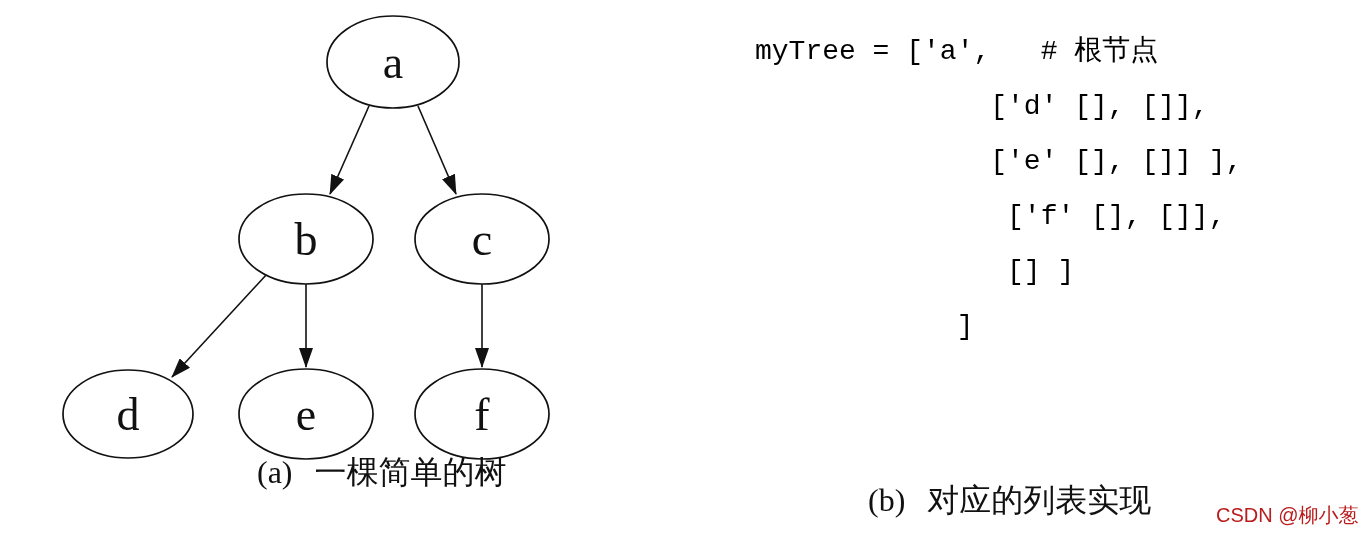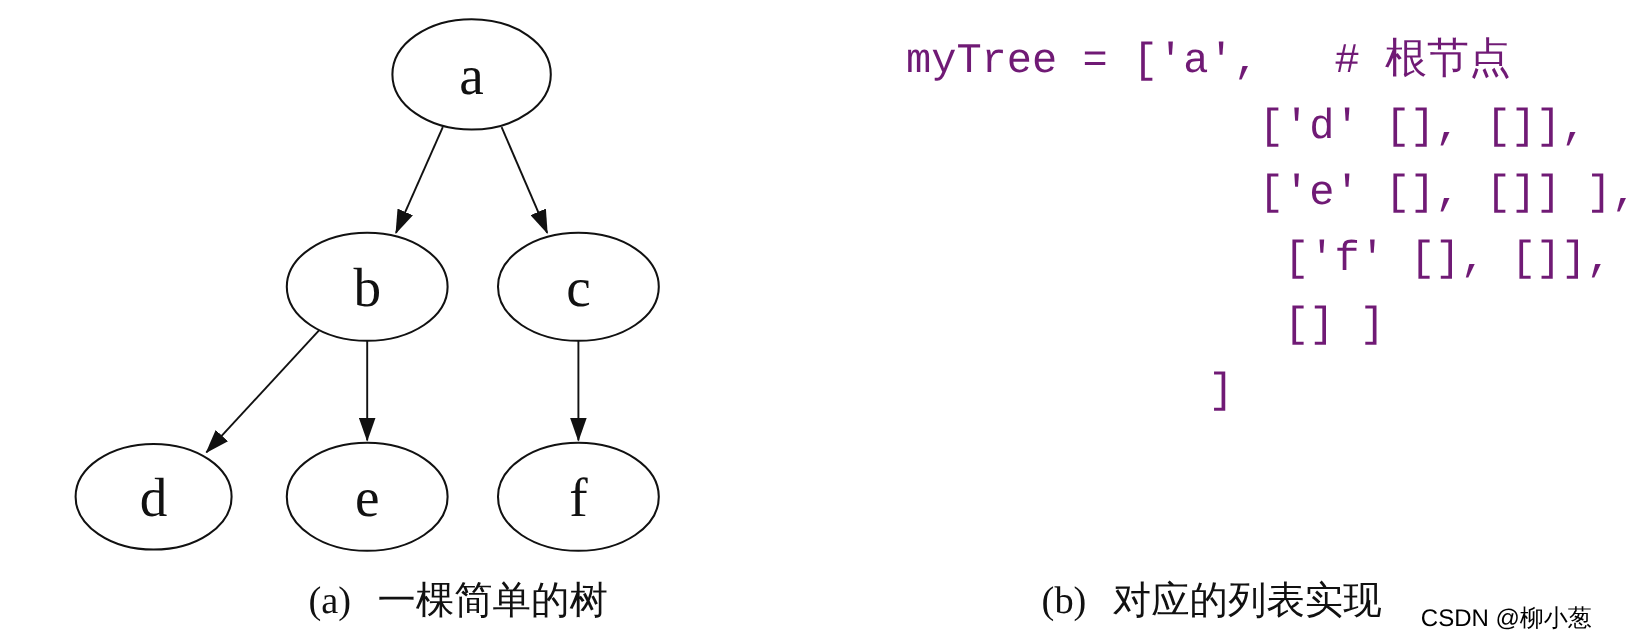--- a/index.html
+++ b/index.html
@@ -40,42 +40,42 @@
   .caption {
     position: absolute;
     font-family: "Liberation Serif", "DejaVu Serif", serif;
     font-size: 32px;
     color: #111111;
     white-space: nowrap;
   }
   .caption .cap-text {
     margin-left: 22px;
   }
-  .caption-a { left: 257px; top: 479px; }
+  .caption-a { left: 257px; top: 451px; }
   .caption-b { left: 868px; top: 479px; }
   .code {
     position: absolute;
     left: 755px;
     top: 24px;
     font-family: "Liberation Mono", "DejaVu Sans Mono", monospace;
-    font-size: 35px;
-    color: #701a75;
+    font-size: 28px;
+    color: #000000;
   }
   .code-line {
     white-space: pre;
     height: 55px;
     line-height: 55px;
   }
   .watermark {
     position: absolute;
-    left: 1184px;
+    left: 1216px;
     top: 502px;
     font-family: "Liberation Sans", sans-serif;
     font-size: 20px;
-    color: #000000;
+    color: #b91c1c;
     white-space: nowrap;
   }
 </style>
 </head>
 <body>
 
 <div class="stage">
 
   <svg class="tree" width="680" height="536" viewBox="0 0 680 536">
     <defs>

